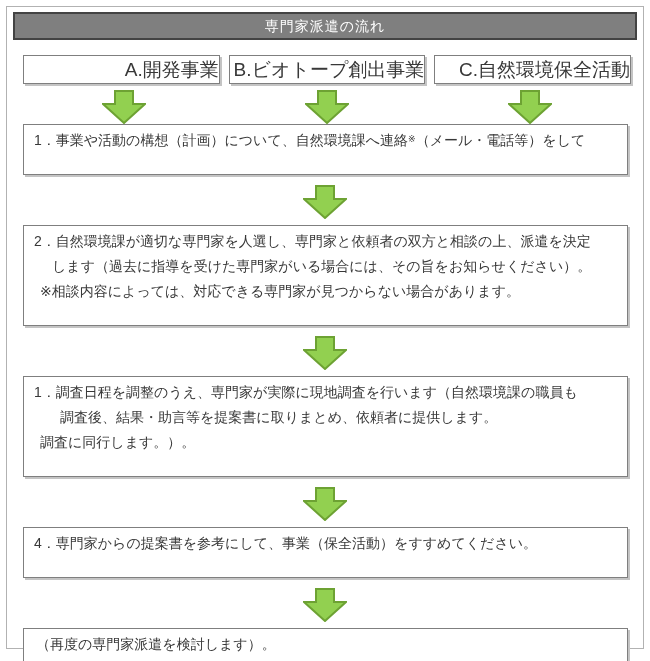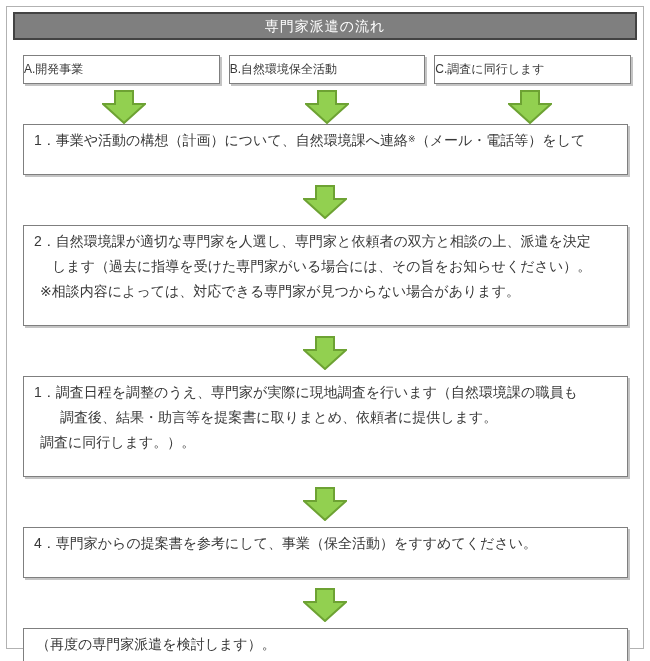--- a/index.html
+++ b/index.html
@@ -29,22 +29,22 @@
   }
   .top-row{
     display:flex;gap:9px;
     margin:15px 12px 0 16px;
   }
   .top-box{
     flex:1;height:27px;line-height:27px;
     background:var(--box_bg,#fff);
     border:1px solid var(--box_border,#7f7f7f);
     box-shadow:2px 2px 0 var(--shadow,#c4c4c4);
-    text-align:left;
-    font-size:12px;
+    text-align:right;
+    font-size:19px;
   }
   .arrow-row{
     display:flex;
     margin:6px 12px 0 16px;
   }
   .arrow-cell{flex:1;text-align:center;}
   .arrow-mid{
     display:flex;justify-content:center;
     margin:10px 0 6px 0;
   }
@@ -73,22 +73,22 @@
 </head>
 <body>
 
 <div class="page">
   <div class="frame">
 
     <div class="title-bar">専門家派遣の流れ</div>
 
     <div class="top-row" id="top-row">
         <div class="top-box">A.開発事業</div>
-        <div class="top-box">B.自然環境保全活動</div>
-        <div class="top-box">C.調査に同行します</div>
+        <div class="top-box">B.ビオトープ創出事業</div>
+        <div class="top-box">C.自然環境保全活動</div>
       </div>
 
     <div class="arrow-row" id="arrow-row">
         <div class="arrow-cell">
           <svg width="44" height="34" viewBox="0 0 44 34" class="arrow-svg">
             <polygon points="13,1 31,1 31,14 43,14 22,33 1,14 13,14"></polygon>
           </svg>
         </div>
         <div class="arrow-cell">
           <svg width="44" height="34" viewBox="0 0 44 34" class="arrow-svg">

